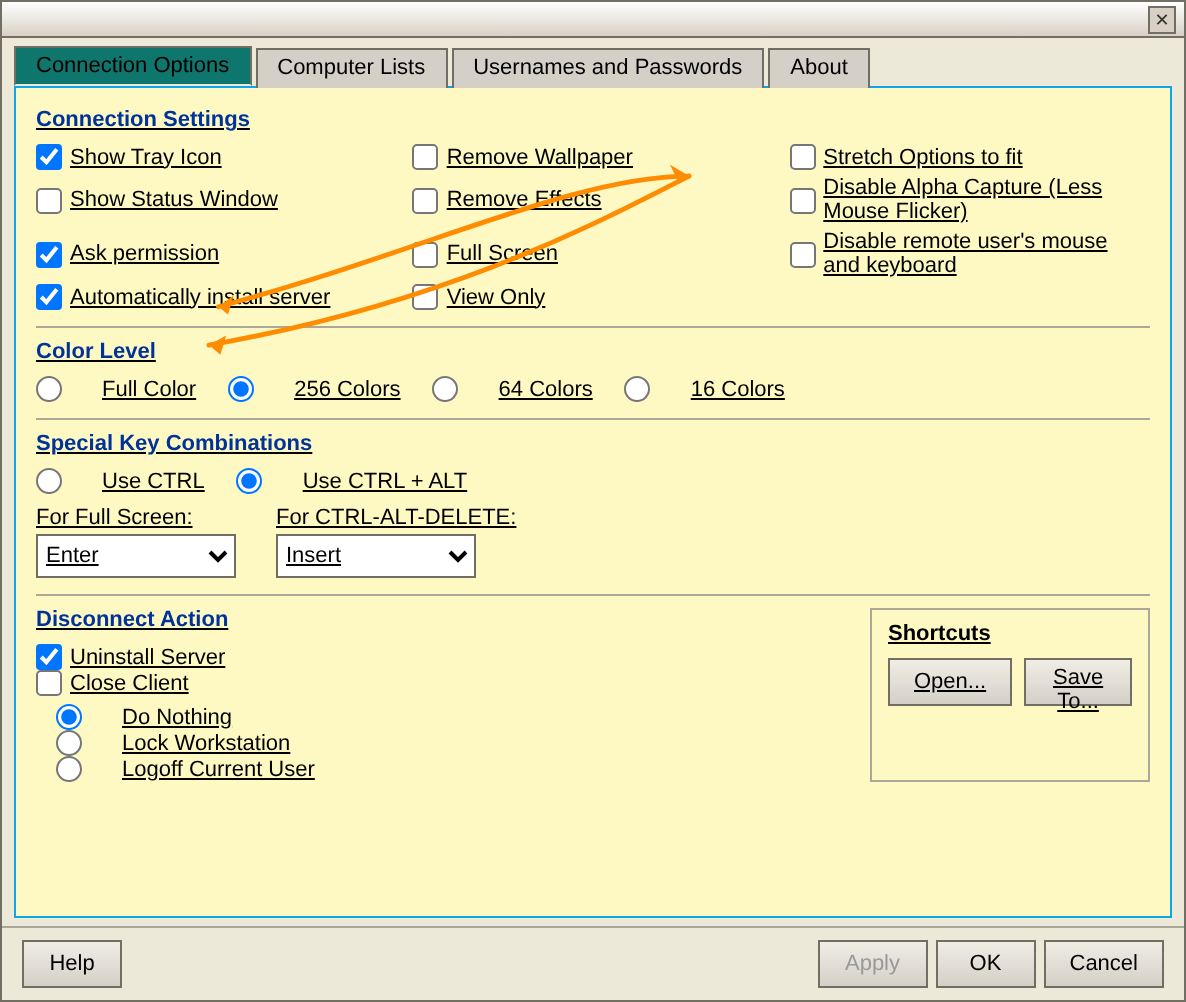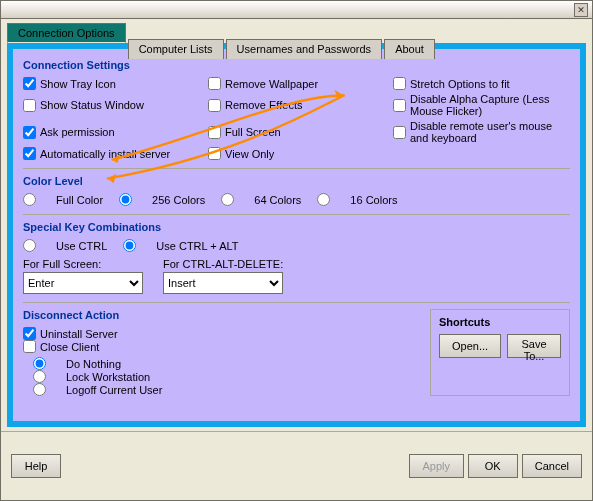--- a/index.html
+++ b/index.html
@@ -53,38 +53,39 @@
 
     .tab {
       padding: 3px 10px;
       border: 1px solid #716f64;
       background: #d4d0c8;
       cursor: pointer;
       border-bottom: none;
       color: #000;
       font-size: 11px;
       position: relative;
-      top: 16px;
+      top: 1px;
     }
 
     .tab.active {
       background: #0f766e;
       font-weight: normal;
       border-bottom: 1px solid #ece9d8;
       z-index: 2;
       top: 0;
     }
 
     .content-area {
       flex: 1;
-      border: 6px solid #0ea5e9;
+      border: 1px solid #0ea5e9;
       margin: 0 6px 4px 6px;
-      background: #c4b5fd;
+      background: #fef9c3;
       padding: 10px;
       overflow: hidden;
+      text-decoration: underline;
     }
 
     .section-title {
       font-weight: bold;
       color: #003399;
       margin-bottom: 6px;
       font-size: 11px;
     }
 
     .checkbox-item {
@@ -147,21 +148,21 @@
       display: flex;
       flex-direction: column;
       gap: 2px;
     }
 
     .dropdown-group label {
       font-size: 11px;
     }
 
     .dropdown-group select {
-      width: 120px;
+      width: 100px;
       height: 22px;
       font-size: 11px;
       border: 1px solid #716f64;
       background: white;
     }
 
     .bottom-sections {
       display: flex;
       gap: 10px;
       margin-top: 4px;
@@ -192,21 +193,21 @@
       margin-bottom: 4px;
     }
 
     .disconnect-radios {
       margin-left: 10px;
     }
 
     .bottom-bar {
       display: flex;
       align-items: flex-start;
-      padding: 22px 10px;
+      padding: 6px 10px;
       border-top: 1px solid #aca899;
       background: #ece9d8;
       gap: 4px;
     }
 
     .btn {
       padding: 3px 12px;
       border: 1px solid #716f64;
       background: linear-gradient(to bottom, #f0ede4, #d4d0c8);
       cursor: pointer;

